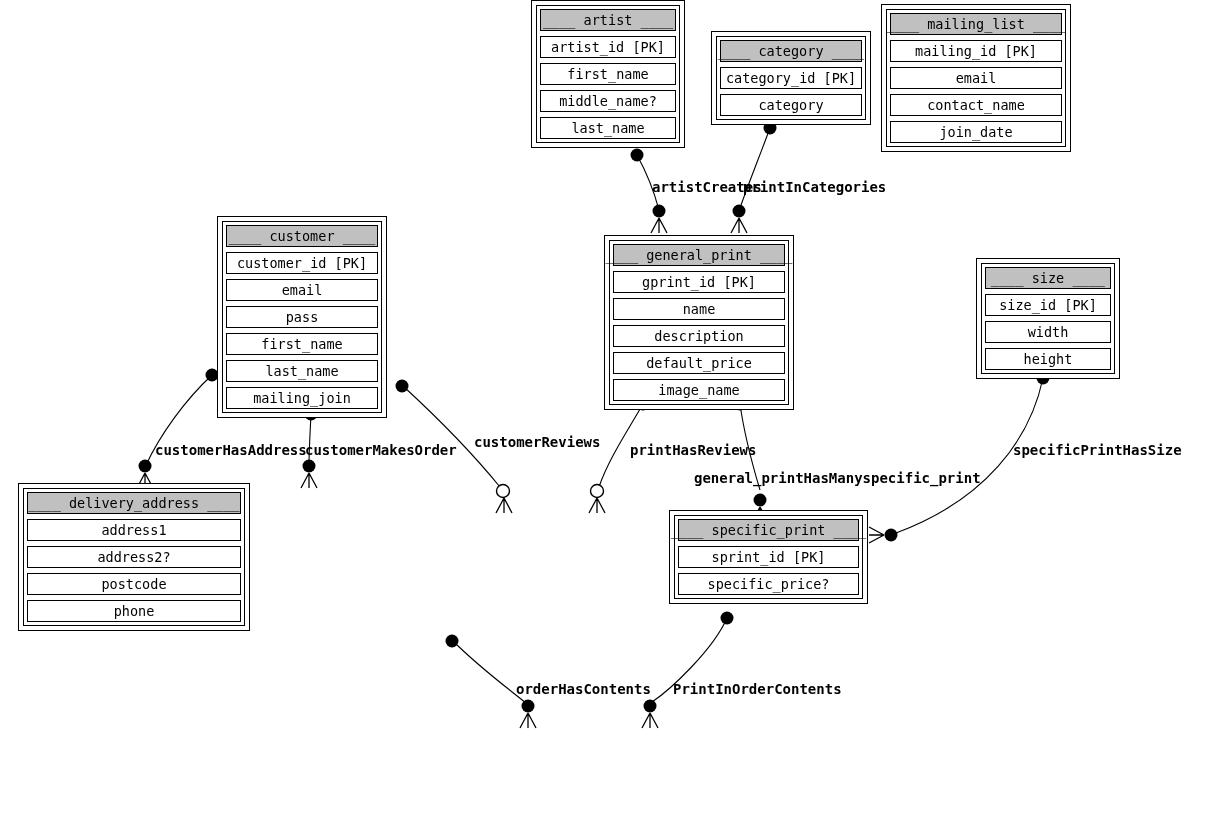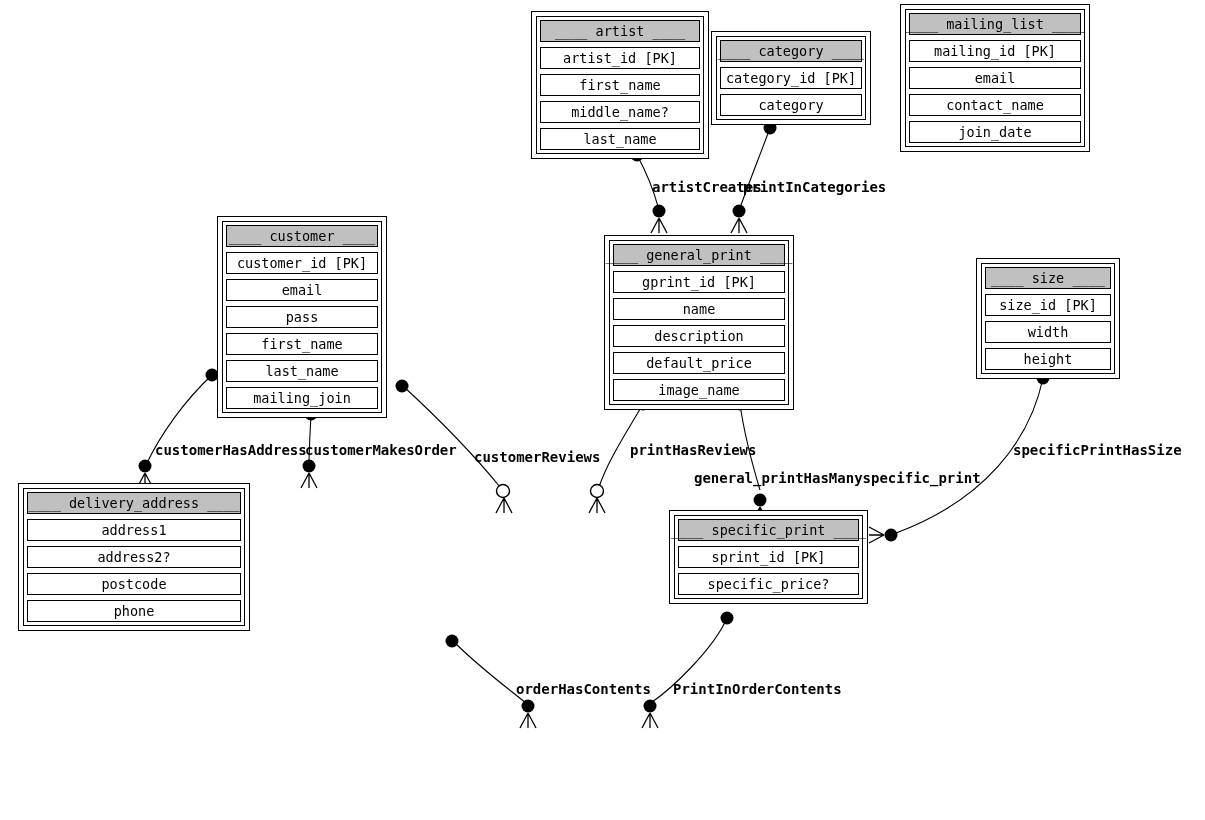--- a/index.html
+++ b/index.html
@@ -102,39 +102,39 @@
     </g>
 
     <g>
       <path d="M727,618 C713,650 670,690 652,702" fill="none" stroke="#000" stroke-width="1.1"></path>
       <circle cx="727" cy="618" r="6.5" fill="#000"></circle>
       <circle cx="650" cy="706" r="6.5" fill="#000"></circle>
       <path d="M650,713 L642,728 M650,713 L650,728 M650,713 L658,728" stroke="#000" stroke-width="1.3" fill="none"></path>
     </g>
   </svg>
 
-  <div class="entity" style="left:531px;top:11px;width:178px;">
+  <div class="entity" style="left:531px;top:0;width:154px;">
     <div class="inner">
       <div class="ent-title"><span>____ artist ____</span></div>
       <div class="attr"><span>artist_id [PK]</span></div>
       <div class="attr"><span>first_name</span></div>
       <div class="attr"><span>middle_name?</span></div>
       <div class="attr"><span>last_name</span></div>
     </div>
   </div>
 
   <div class="entity" style="left:711px;top:31px;width:160px;">
     <div class="inner">
       <div class="ent-title"><span>____ category ____</span></div>
       <div class="attr"><span>category_id [PK]</span></div>
       <div class="attr"><span>category</span></div>
     </div>
   </div>
 
-  <div class="entity" style="left:900px;top:4px;width:190px;">
+  <div class="entity" style="left:881px;top:4px;width:190px;">
     <div class="inner">
       <div class="ent-title"><span>____ mailing_list ____</span></div>
       <div class="attr"><span>mailing_id [PK]</span></div>
       <div class="attr"><span>email</span></div>
       <div class="attr"><span>contact_name</span></div>
       <div class="attr"><span>join_date</span></div>
     </div>
   </div>
 
   <div class="entity" style="left:217px;top:216px;width:170px;">
@@ -187,20 +187,20 @@
       <div class="attr"><span>sprint_id [PK]</span></div>
       <div class="attr"><span>specific_price?</span></div>
     </div>
   </div>
 
 
   <div class="rel-label" style="left:652px;top:180px;">artistCreates</div>
   <div class="rel-label" style="left:743px;top:180px;">printInCategories</div>
   <div class="rel-label" style="left:155px;top:443px;">customerHasAddress</div>
   <div class="rel-label" style="left:305px;top:443px;">customerMakesOrder</div>
-  <div class="rel-label" style="left:474px;top:450px;">customerReviews</div>
+  <div class="rel-label" style="left:474px;top:435px;">customerReviews</div>
   <div class="rel-label" style="left:630px;top:443px;">printHasReviews</div>
   <div class="rel-label" style="left:694px;top:443px;margin-top:28px;">general_printHasManyspecific_print</div>
   <div class="rel-label" style="left:1013px;top:443px;">specificPrintHasSize</div>
   <div class="rel-label" style="left:516px;top:682px;">orderHasContents</div>
   <div class="rel-label" style="left:673px;top:682px;">PrintInOrderContents</div>
 
 </div>
 
 </body></html>

